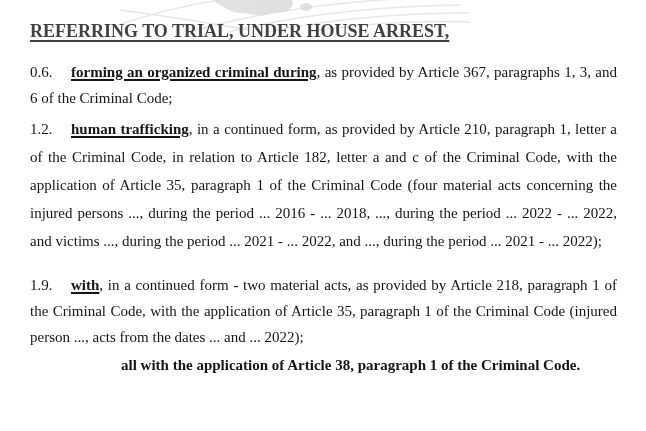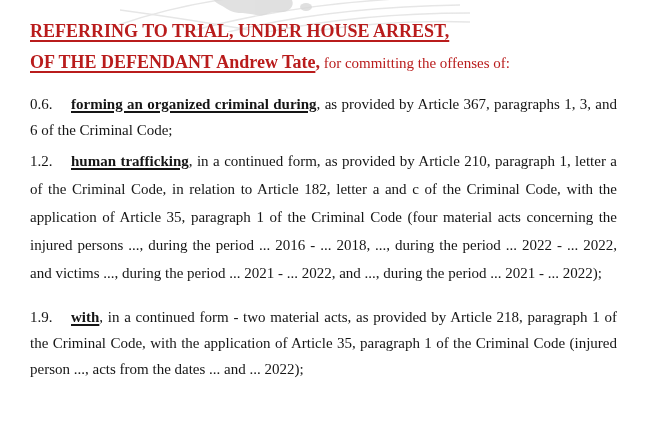--- a/index.html
+++ b/index.html
@@ -25,21 +25,21 @@
     position: absolute;
     left: 30px;
     top: 16px;
     width: 587px;
   }
   .heading {
     font-size: 18px;
     font-weight: bold;
     line-height: 31px;
     margin: 0 0 12px 0;
-    color: #b91c1c;
+    color: #404040;
   }
   .heading .bu {
     text-decoration: underline;
     text-decoration-thickness: 2px;
     text-underline-offset: 3px;
   }
   .heading .rest {
     font-weight: normal;
     font-size: 15px;
   }
@@ -87,30 +87,32 @@
     <g fill="#d9d9d9" opacity="0.8" stroke="none">
       <path d="M96,0 L174,0 C177,7 170,13 161,12 C151,11 147,17 138,15 C128,12 117,15 109,9 C104,5 98,4 96,0 Z"></path>
       <ellipse cx="188" cy="7" rx="6" ry="4"></ellipse>
     </g>
   </svg>
 
   <div class="doc">
 
     <h1 class="heading">
       <span><span class="bu">REFERRING TO TRIAL, UNDER HOUSE ARREST,</span></span><br>
-      <span><span class="bu">OF THE DEFENDANT Andrew Tate</span><span>,</span><span class="rest"> for committing the offenses of:</span></span>
     </h1>
 
     <p class="item p11">
       <span class="num">0.6.</span><span class="offense">forming an organized criminal during</span><span>, as provided by Article 367, paragraphs 1, 3, and 6 of the Criminal Code;</span>
     </p>
 
     <p class="item p12">
       <span class="num">1.2.</span><span class="offense">human trafficking</span><span>, in a continued form, as provided by Article 210, paragraph 1, letter a of the Criminal Code, in relation to Article 182, letter a and c of the Criminal Code, with the application of Article 35, paragraph 1 of the Criminal Code (four material acts concerning the injured persons ..., during the period ... 2016 - ... 2018, ..., during the period ... 2022 - ... 2022, and victims ..., during the period ... 2021 - ... 2022, and ..., during the period ... 2021 - ... 2022);</span>
     </p>
 
     <p class="item p13">
       <span class="num">1.9.</span><span class="offense">with</span><span>, in a continued form - two material acts, as provided by Article 218, paragraph 1 of the Criminal Code, with the application of Article 35, paragraph 1 of the Criminal Code (injured person ..., acts from the dates ... and ... 2022);</span>
     </p>
 
+    <p class="closing">
+      <span>all with the application of Article 38, paragraph 1 of the Criminal Code.</span>
+    </p>
 
   </div>
 </div>
 
 </body></html>

